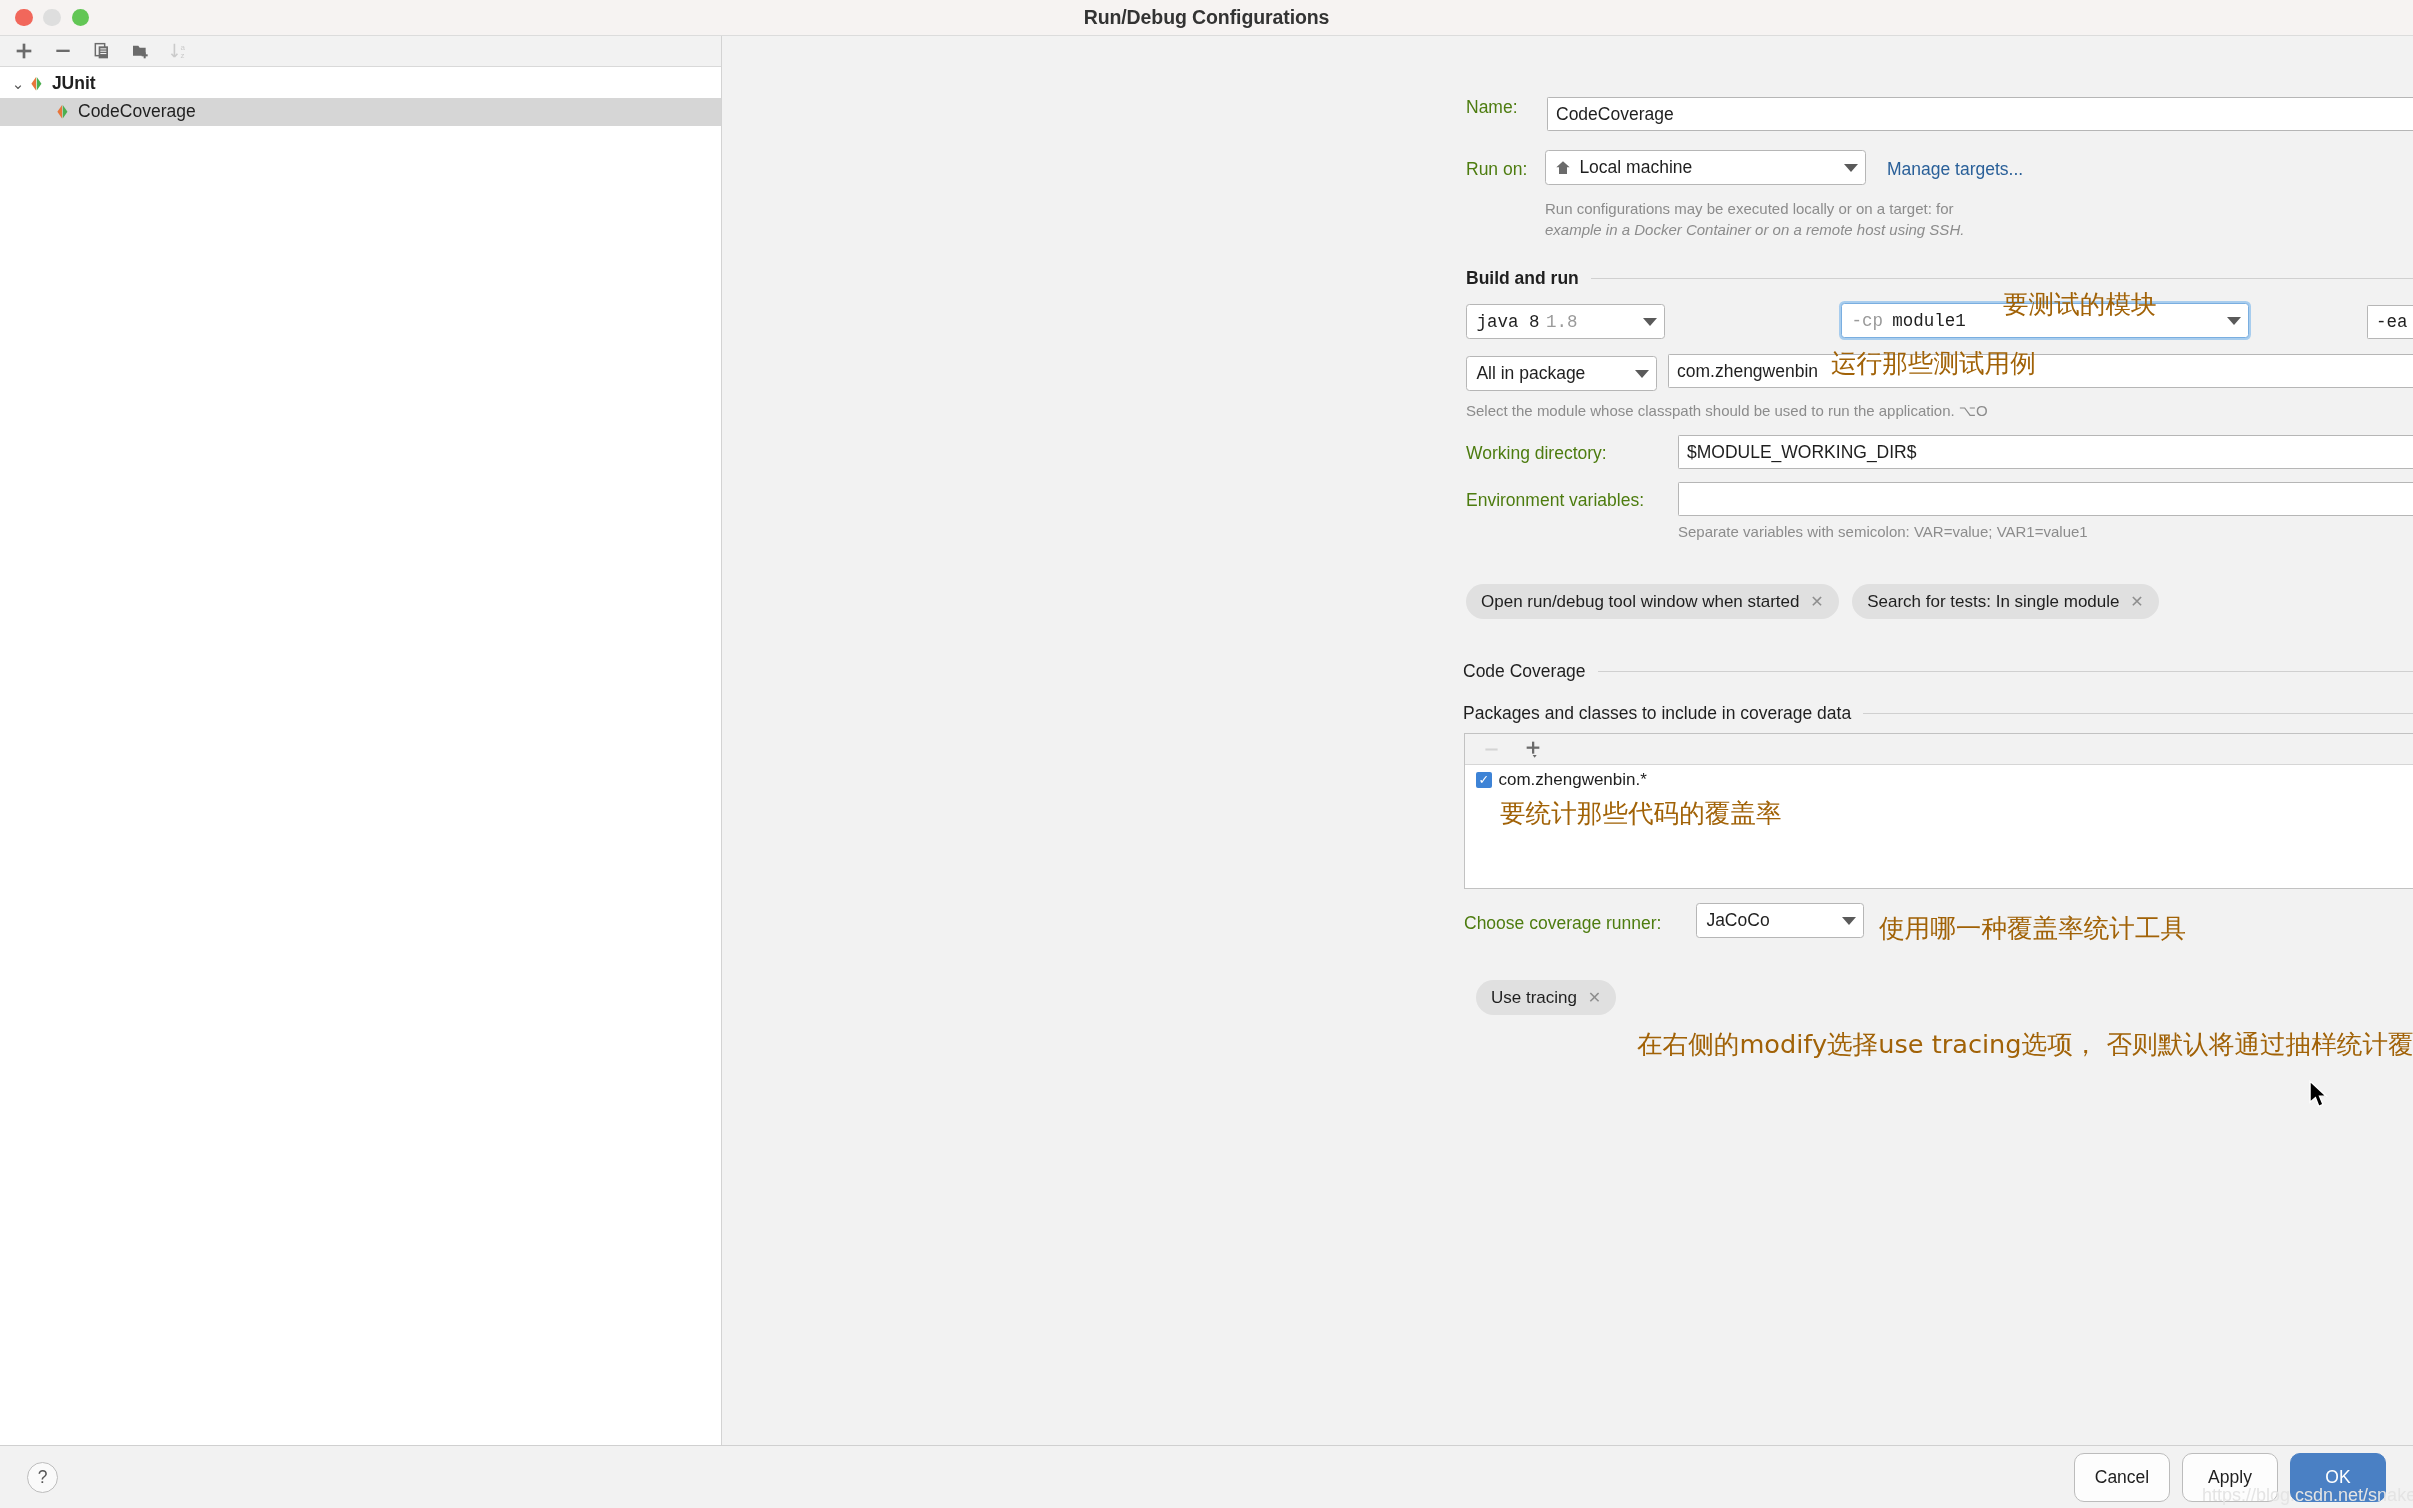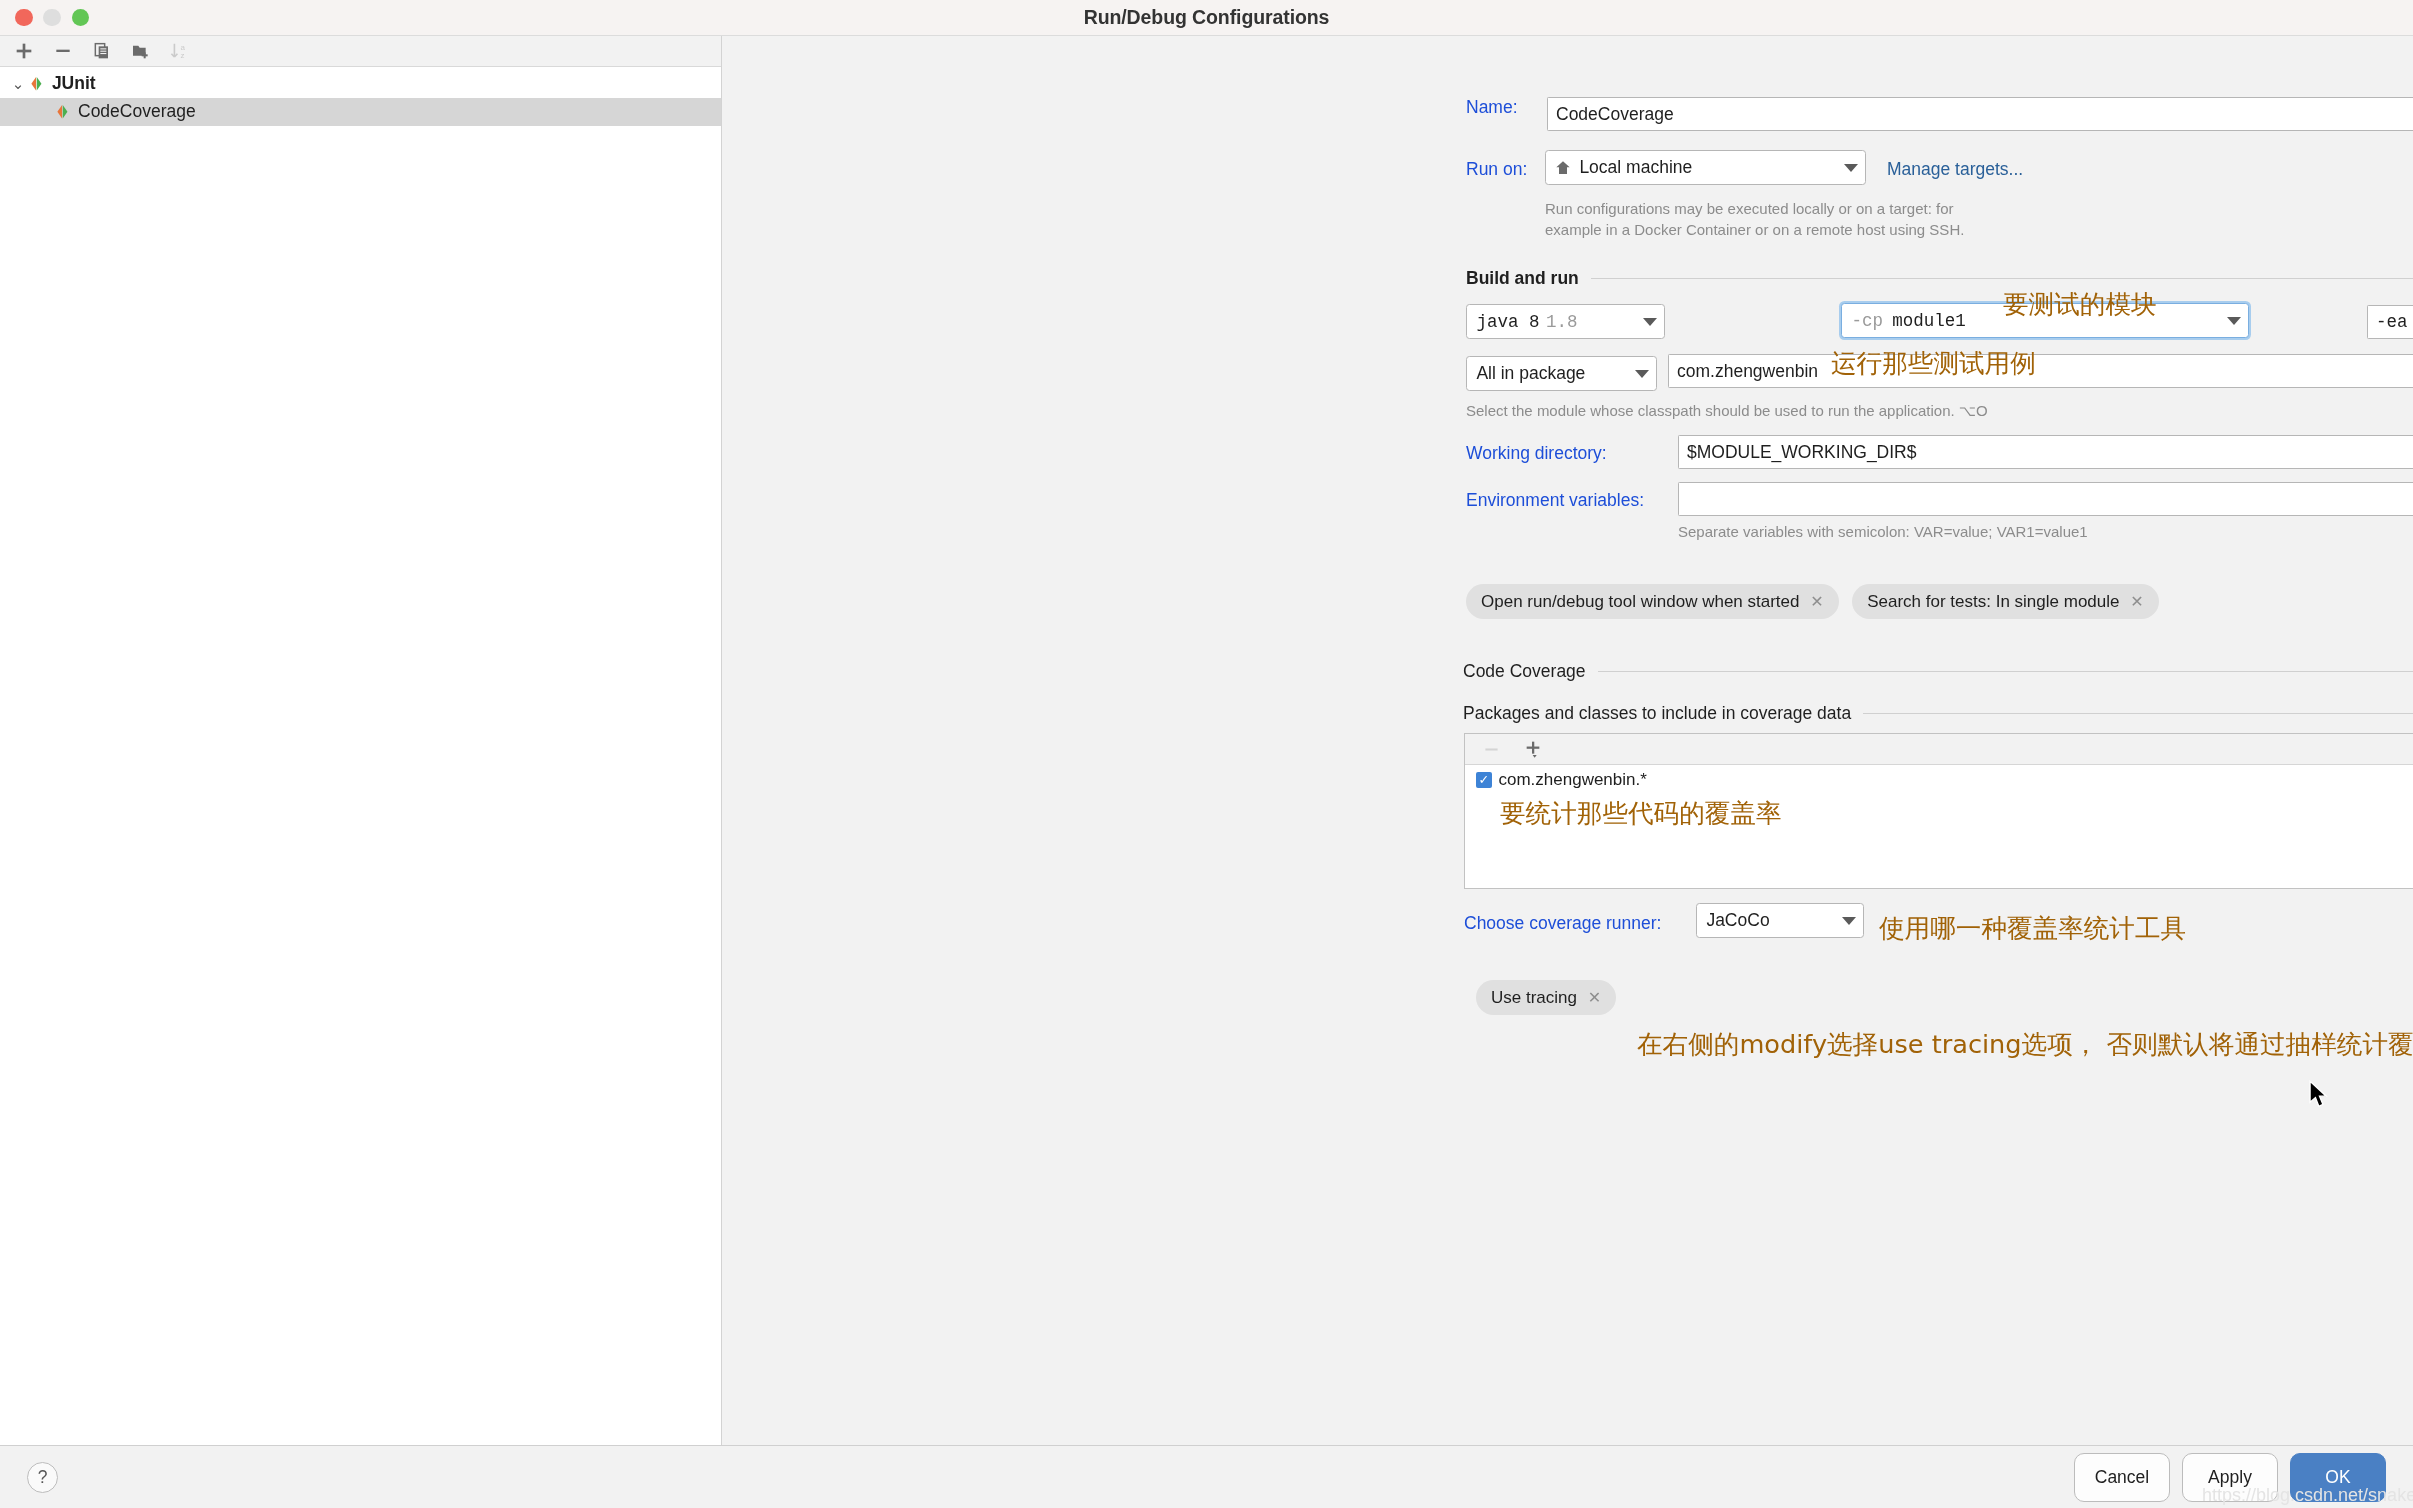--- a/index.html
+++ b/index.html
@@ -66,21 +66,21 @@
     background:#fff;
   }
   .link { color:#2a6099; font-size:17.5px; cursor:pointer; }
 
   
   .main {
     flex:1; background:#f2f2f2; position:relative;
     padding: 0 0 0 0;
   }
   .row { display:flex; align-items:center; }
-  .lbl { font-size:17.5px; color:#1d4ed8; }
+  .lbl { font-size:17.5px; color:#4d7c0f; }
   .hint { font-size:15px; color:#8c8c8c; }
 
   input.txt, .fakefield {
     height:34px; background:#fff;
     border:0.7px solid #b6b6b6;
     font-family:"Liberation Sans", sans-serif;
     font-size:17.5px; color:#1f1f1f;
     padding:0 8px; outline:none;
     border-radius:1.3px;
   }
@@ -269,21 +269,21 @@
         <svg width="16" height="16" viewBox="0 0 24 24">
             <path d="M12 2 L22 11 H18 V21 H6 V11 H2 Z" fill="#6b6b6b"></path>
           </svg>
       </span>
       <span>Local machine</span>
       <span class="caret"></span>
     </div>
     <span class="link" style="position:absolute; left:1165px; top:123px;">Manage targets...</span>
 
     <div class="hint" style="position:absolute; left:823px; top:164px;">Run configurations may be executed locally or on a target: for</div>
-    <div class="hint" style="position:absolute; left:823px; top:185px;">example in a Docker Container or on a remote host using SSH.</div>
+    <div class="hint" style="position:absolute; left:823px; top:185px;font-style:italic;">example in a Docker Container or on a remote host using SSH.</div>
 
     <div class="section-head" style="position:absolute; left:744px; top:232px; width:1630px;">
       <span class="ttl">Build and run</span>
       <span class="rule"></span>
 
     </div>
 
     <div class="combo" style="position:absolute; left:744px; top:268px; width:199px; font-family:'Liberation Mono', monospace;">
       <span>java 8</span>
       <span style="color:#9a9a9a; margin-left:6.7px;">1.8</span>

